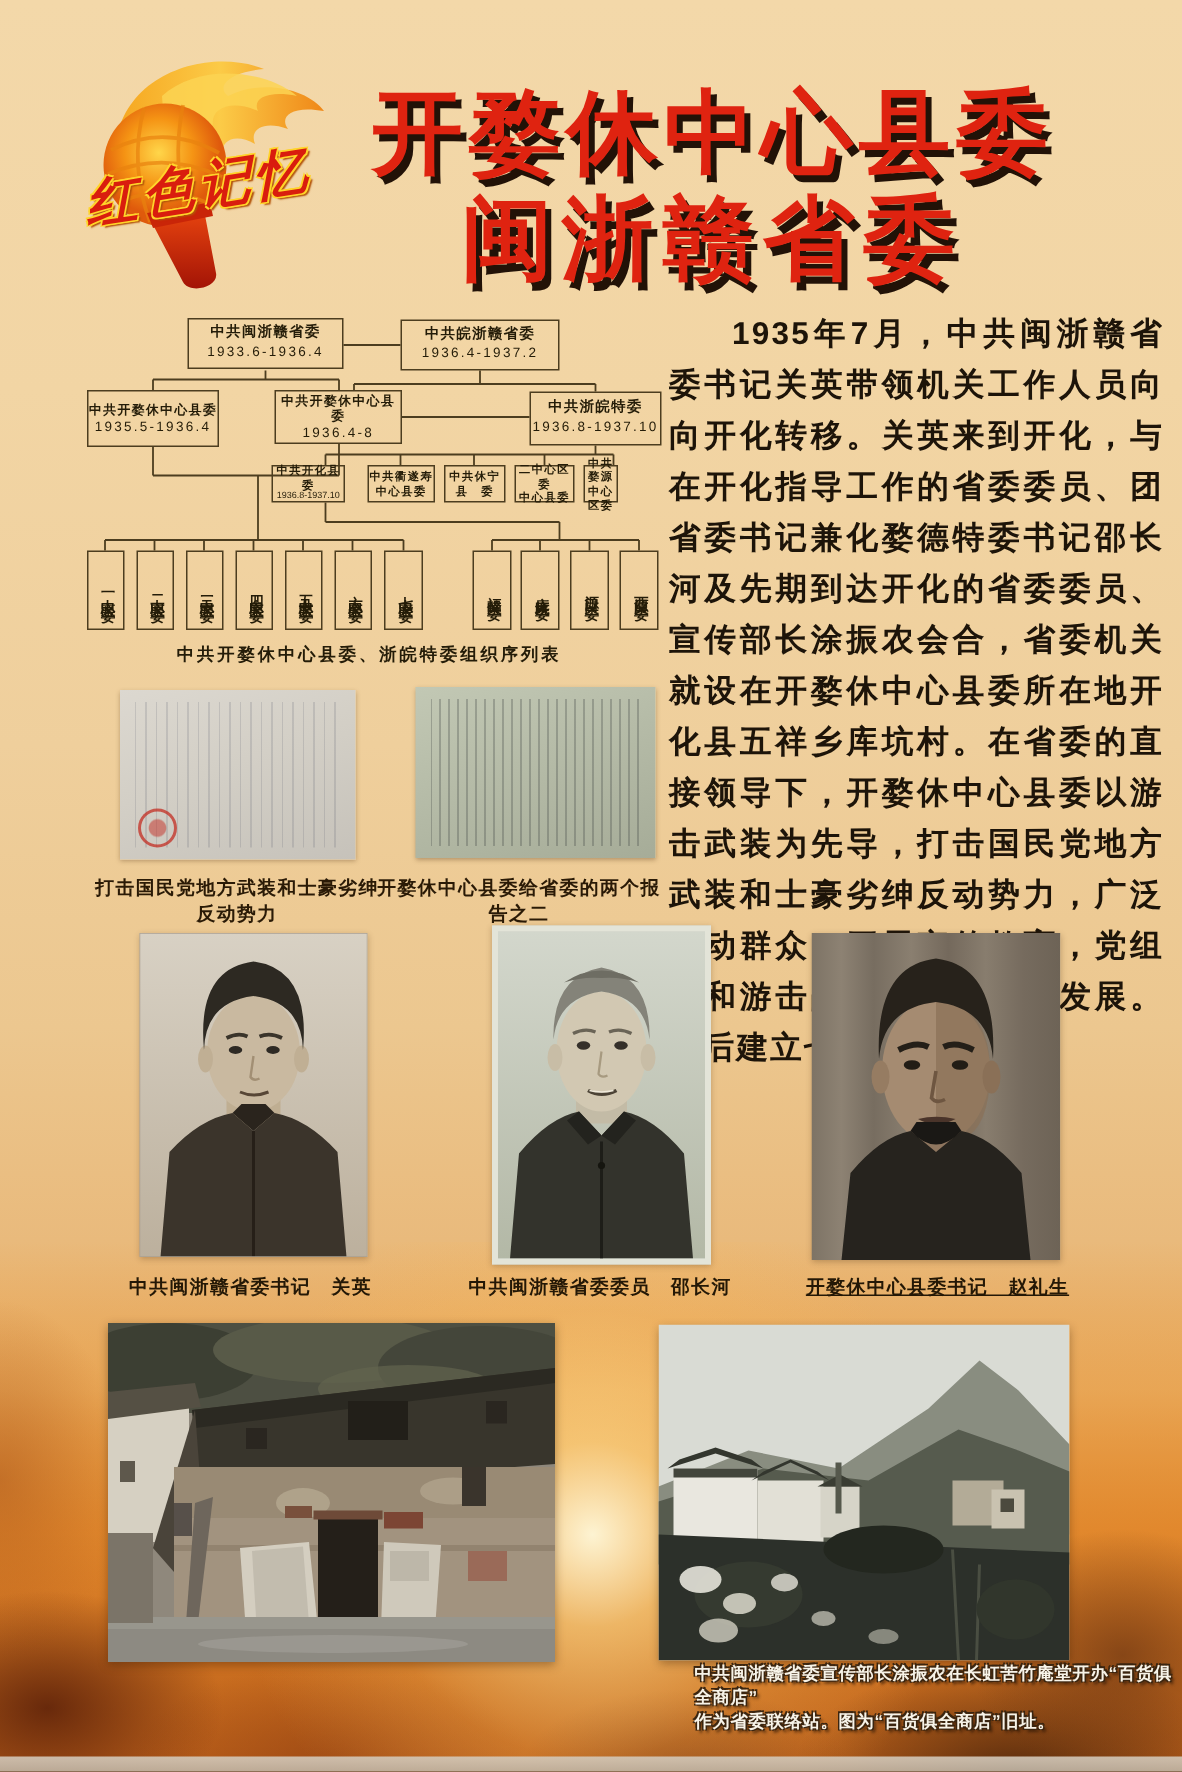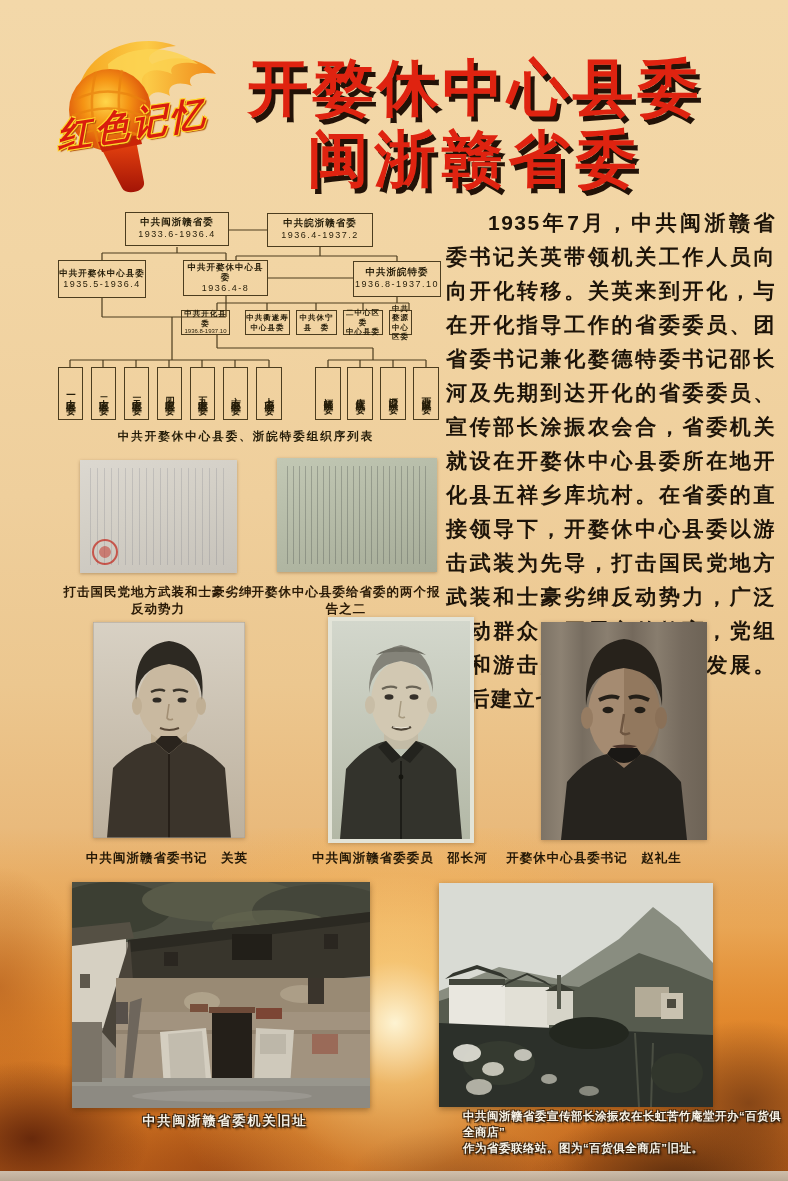--- a/index.html
+++ b/index.html
@@ -73,21 +73,21 @@
   .dc2{ left:246px; top:584px; width:200px; }
 
   
   .portrait{ box-shadow:0 1px 4px rgba(80,50,20,.3); }
   .p1{ left:93px;  top:622px; width:152px; height:216px; }
   .p2{ left:328px; top:617px; width:146px; height:226px; border:4px solid #e3e4d8; background:#ccd1c7; }
   .p3{ left:541px; top:622px; width:166px; height:218px; }
   .portrait-caption{ font-size:12.5px; font-weight:bold; color:#241806; letter-spacing:1px; text-align:center; }
   .pc1{ left:67px;  top:850px; width:200px; }
   .pc2{ left:300px; top:850px; width:200px; }
-  .pc3{ left:494px; top:850px; width:200px; }
+  .pc3{ left:525px; top:850px; width:200px;text-decoration:underline; }
 
   
   .photoL{ left:72px;  top:882px; width:298px; height:226px; box-shadow:0 2px 6px rgba(60,30,5,.4); }
   .photoR{ left:439px; top:883px; width:274px; height:224px; box-shadow:0 2px 6px rgba(60,30,5,.4); }
   .photo-caption{ color:#f7f3e8; font-weight:bold;
      text-shadow:1px 1px 0 #3a2510, -1px 1px 0 #3a2510, 1px -1px 0 #3a2510, -1px -1px 0 #3a2510, 2px 2px 2px rgba(40,20,5,.8); }
   .capL{ left:120px; top:1112px; width:210px; font-size:13px; letter-spacing:2px; text-align:center; }
   .capR{ left:432px; top:1108px; width:330px; font-size:11.5px; line-height:16px; letter-spacing:0.5px;margin-left:31px; }
 </style>
 </head>
@@ -356,20 +356,19 @@
     <ellipse cx="28" cy="170" rx="14" ry="9" fill="#e6e4da" opacity="0.9"></ellipse>
     <ellipse cx="54" cy="186" rx="11" ry="7" fill="#dcdacd" opacity="0.85"></ellipse>
     <ellipse cx="84" cy="172" rx="9" ry="6" fill="#e6e4da" opacity="0.8"></ellipse>
     <ellipse cx="40" cy="204" rx="13" ry="8" fill="#d2d0c2" opacity="0.8"></ellipse>
     <ellipse cx="110" cy="196" rx="8" ry="5" fill="#cfcdc0" opacity="0.7"></ellipse>
     <ellipse cx="150" cy="208" rx="10" ry="5" fill="#c5c3b6" opacity="0.6"></ellipse>
     <path d="M196,150 L200,224 M214,160 L212,224" stroke="#4a4e42" stroke-width="2"></path>
     <ellipse cx="238" cy="190" rx="26" ry="20" fill="#31362c"></ellipse>
   </svg>
 
-  <div class="abs photo-caption capL">中共闽浙赣省委机关旧址</div>
   <div class="abs photo-caption capR">
     <div>中共闽浙赣省委宣传部长涂振农在长虹苦竹庵堂开办“百货俱全商店”</div>
     <div>作为省委联络站。图为“百货俱全商店”旧址。</div>
   </div>
 
   <div class="abs bottom-band"></div>
 </div>
 
 </body></html>

